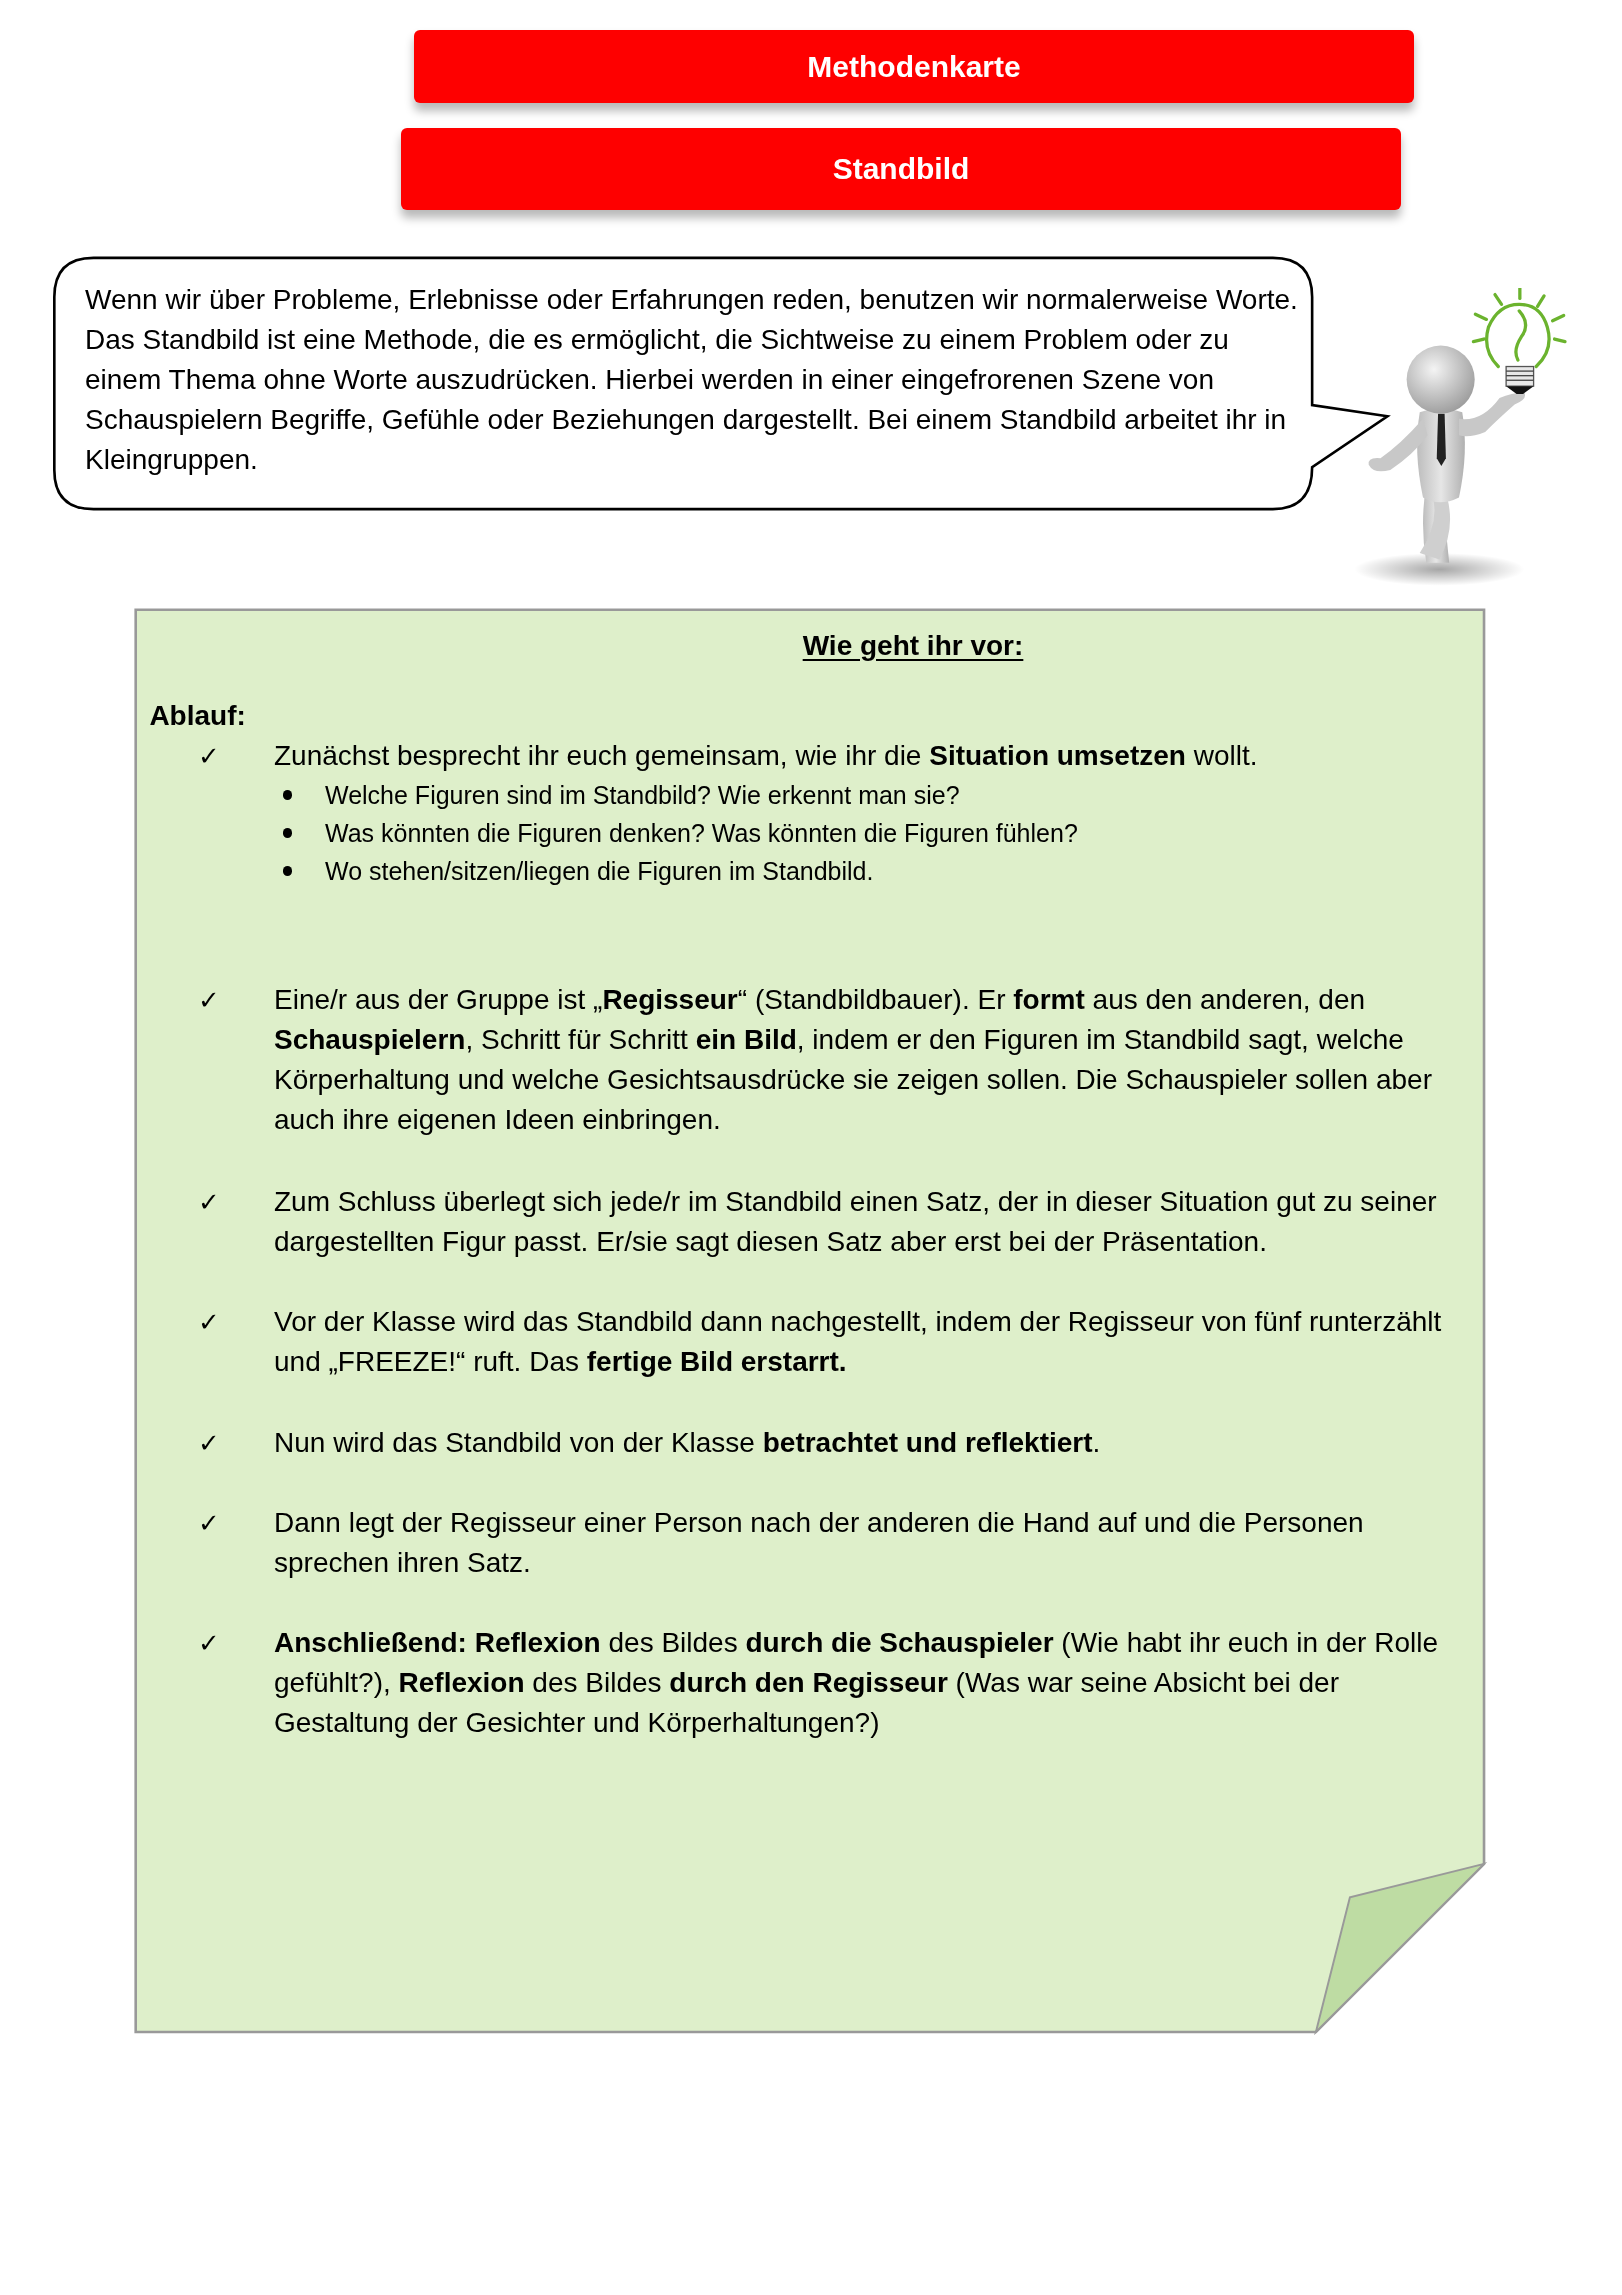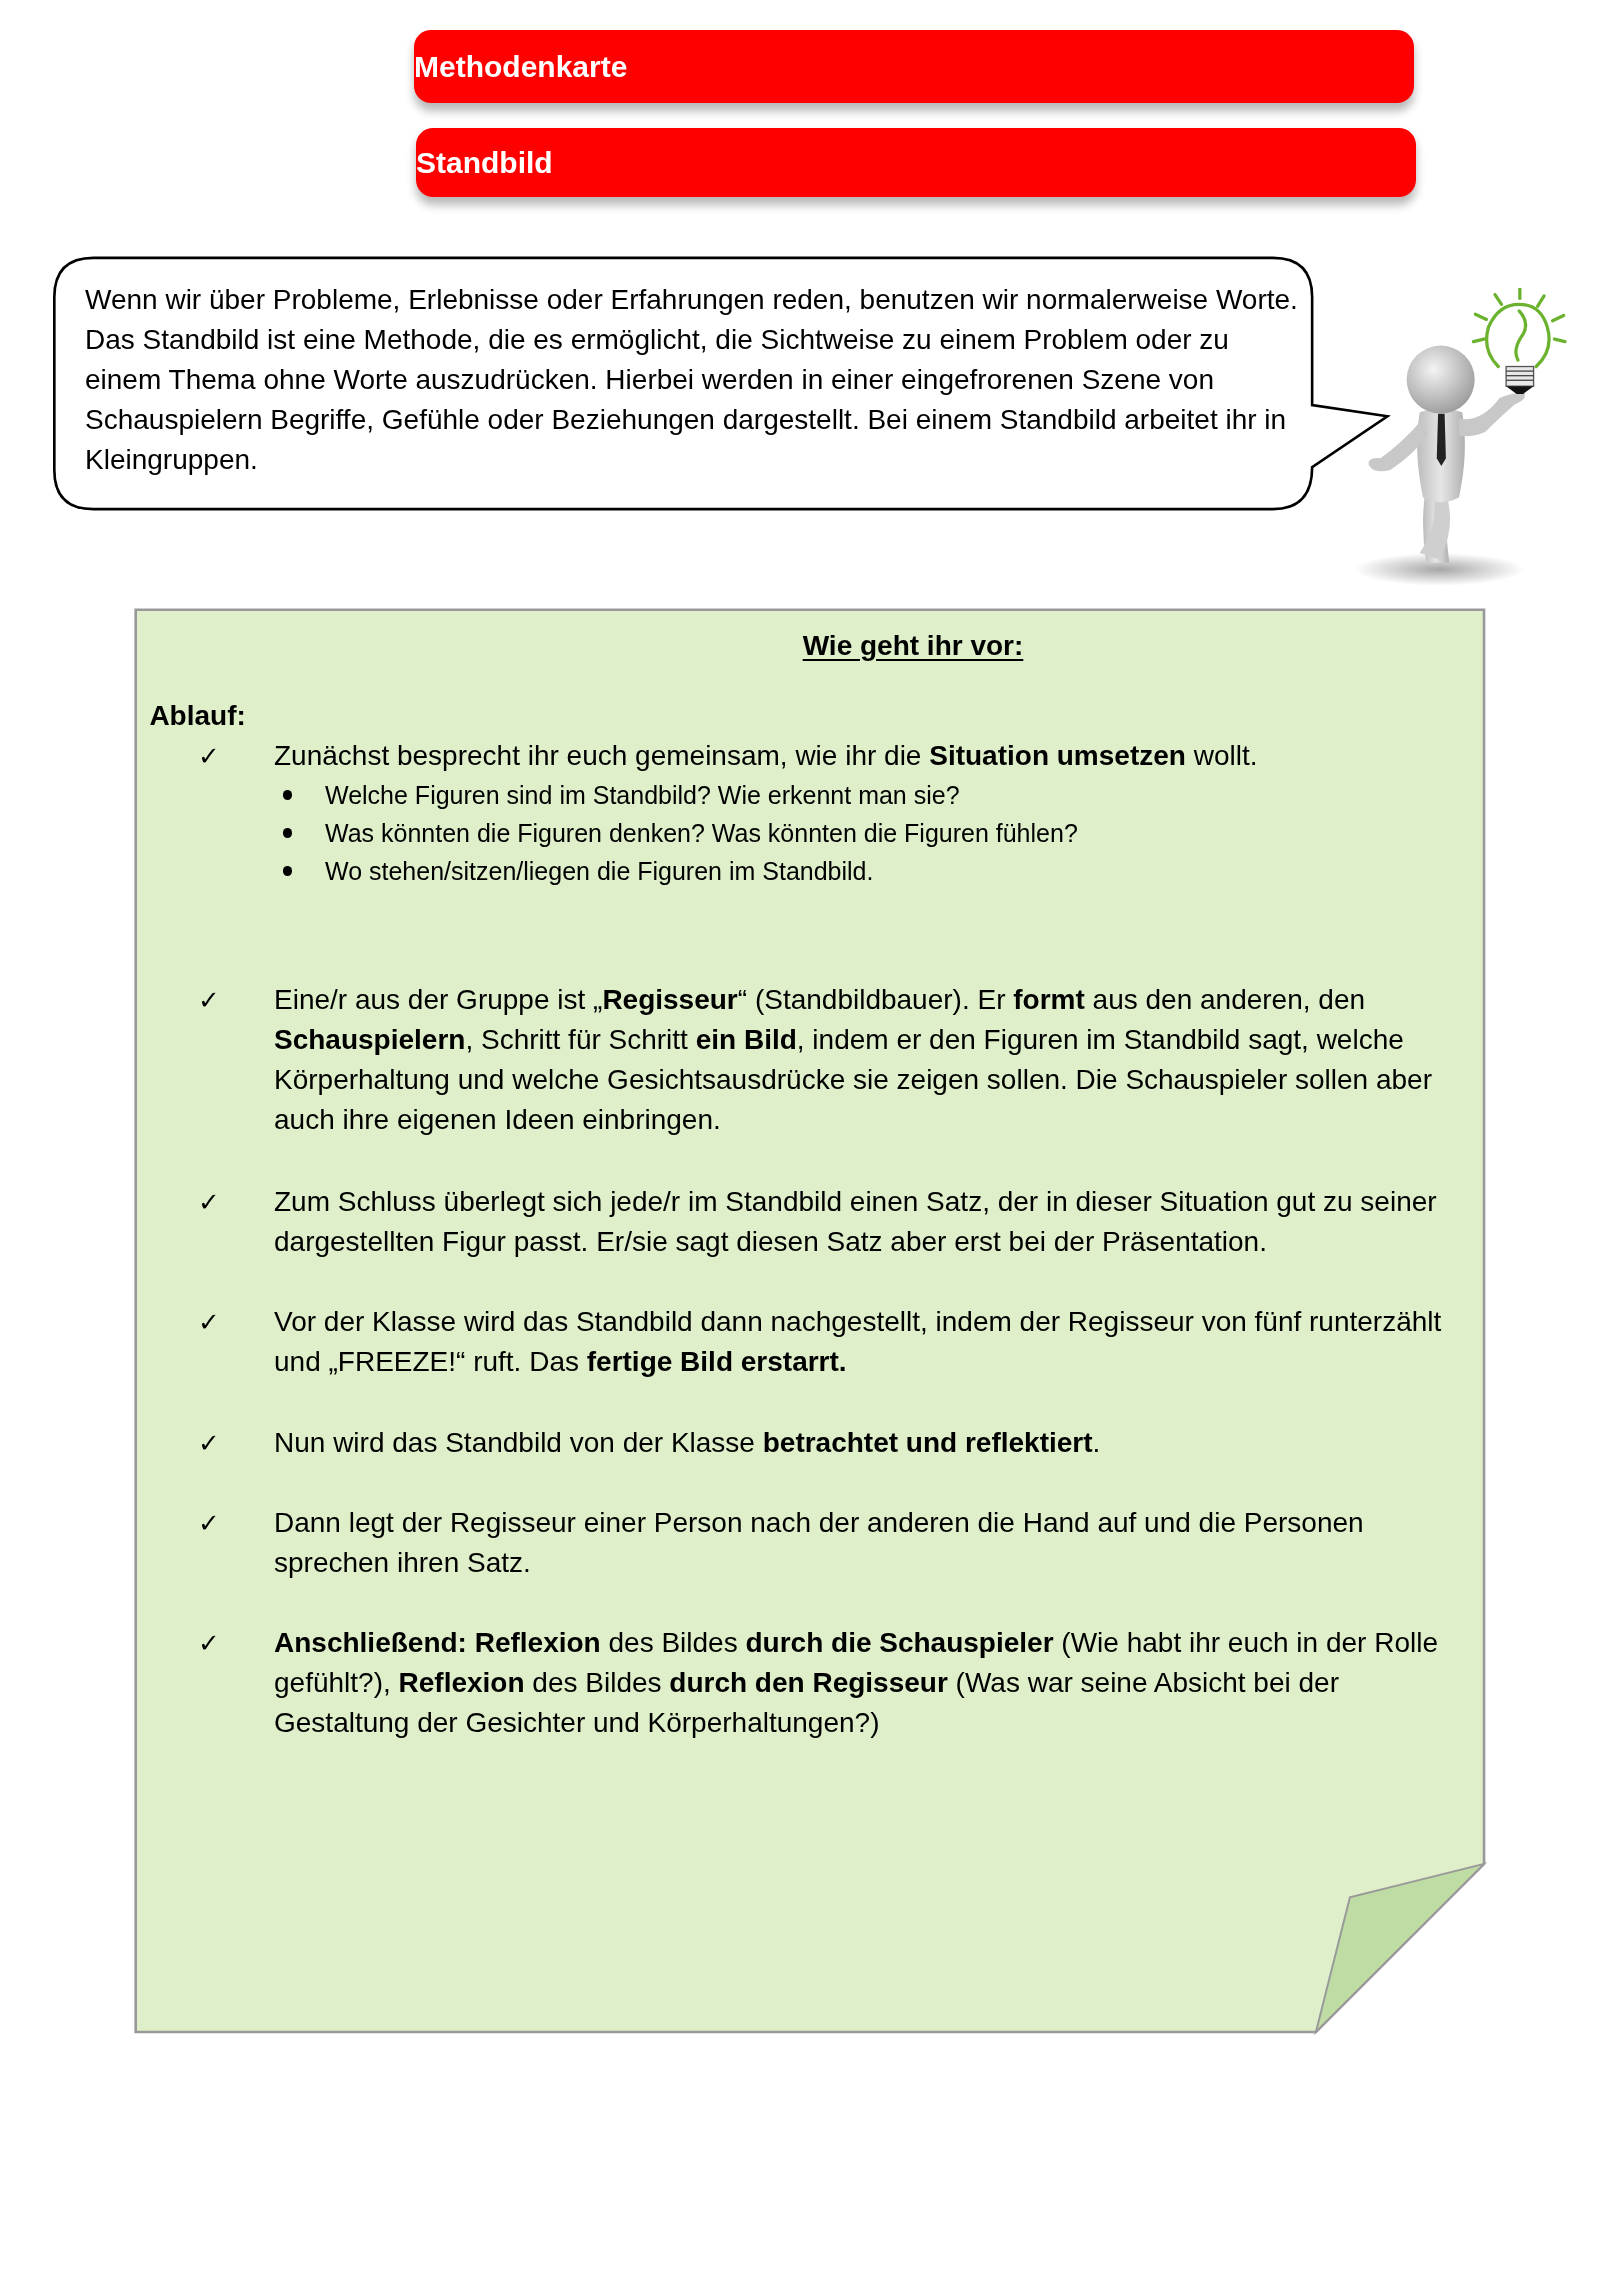--- a/index.html
+++ b/index.html
@@ -3,27 +3,27 @@
   <meta charset="utf-8">
   <style>
     html, body { margin: 0; padding: 0; background: #ffffff; }
     body {
       width: 1623px; height: 2295px; position: relative; overflow: hidden;
       font-family: "Liberation Sans", "DejaVu Sans", sans-serif;
       color: #000;
     }
     .banner {
       position: absolute; background: #fe0000; color: #fff;
-      border-radius: 17px;
+      border-radius: 6px;
       box-shadow: 0 7.9px 9.2px rgba(0,0,0,0.28);
-      display: flex; align-items: center; 
+      display: flex; align-items: center; justify-content: center;
       font-weight: bold; font-size: 30px;
     }
     #banner-1 { left: 414px; top: 30px; width: 1000px; height: 73px; }
-    #banner-2 { left: 416px; top: 128px; width: 1000px; height: 69px; }
+    #banner-2 { left: 401px; top: 128px; width: 1000px; height: 82px; }
 
     #bubble-svg { position: absolute; left: 0; top: 0; width: 1623px; height: 589px; pointer-events: none; }
     #bubble-text {
       position: absolute; left: 85px; top: 280px; width: 1217px;
       font-size: 28px; line-height: 40px;
     }
 
     #figure { position: absolute; left: 1328px; top: 288px; width: 262px; height: 301px; }
 
     #note-svg { position: absolute; left: 0; top: 0; width: 1623px; height: 2295px; pointer-events: none; }

